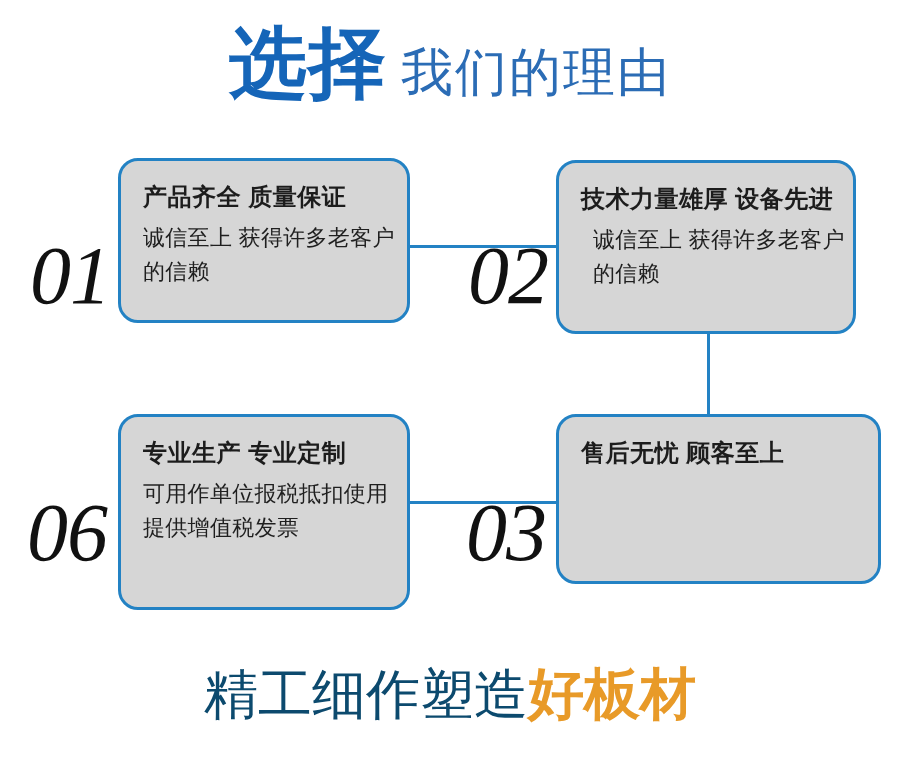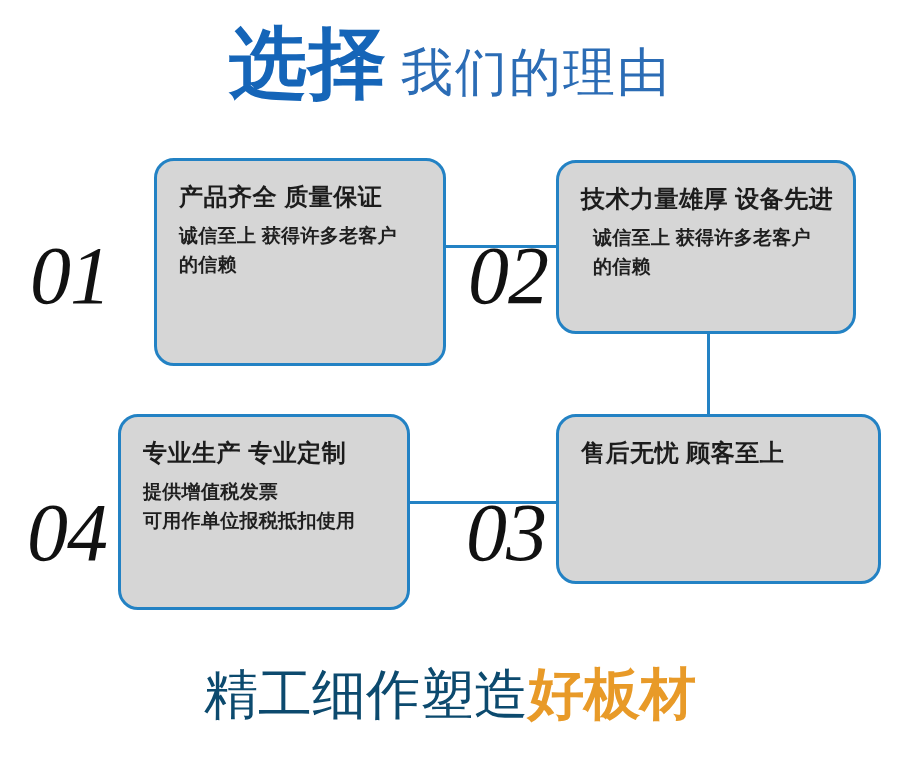--- a/index.html
+++ b/index.html
@@ -79,30 +79,30 @@
   .card-title {
     font-size: 24px;
     font-weight: bold;
     color: #1c1c1c;
     line-height: 1.15;
     letter-spacing: 0.5px;
     white-space: nowrap;
     margin: 0 0 10px 0;
   }
   .card-body {
-    font-size: 19px;
-    font-weight: bold;
+    font-size: 22px;
+    font-weight: normal;
     color: #1f1f1f;
     line-height: 1.55;
     letter-spacing: 0.3px;
     margin: 0;
   }
   .card-body div { white-space: nowrap; }
 
-  #card-01 { left: 118px; top: 158px; width: 292px; height: 208px; margin-left: 36px; }
+  #card-01 { left: 118px; top: 158px; width: 292px; height: 165px; }
   #card-02 { left: 556px; top: 160px; width: 300px; height: 174px; }
   #card-04 { left: 118px; top: 414px; width: 292px; height: 196px; }
   #card-03 { left: 556px; top: 414px; width: 325px; height: 170px; }
 
   .card-02-inner { padding-left: 12px; }
   .card-03-inner { padding-left: 22px; }
 
   
   .number {
     position: absolute;
@@ -170,25 +170,25 @@
   <div class="card-body card-02-inner">
     <div>诚信至上 获得许多老客户</div>
     <div>的信赖</div>
   </div>
 </div>
 <div class="number" id="num-02">02</div>
 
 <div class="card" id="card-04">
   <p class="card-title">专业生产 专业定制</p>
   <div class="card-body">
+    <div>可用作单位报税抵扣使用</div>
     <div>提供增值税发票</div>
-    <div>可用作单位报税抵扣使用</div>
   </div>
 </div>
-<div class="number" id="num-04">04</div>
+<div class="number" id="num-04">06</div>
 
 <div class="card" id="card-03">
   <p class="card-title">售后无忧 顾客至上</p>
 </div>
 <div class="number" id="num-03">03</div>
 
 <div class="footer">
   <span class="footer-gray">精工细作塑造</span><span class="footer-accent">好板材</span>
 </div>
 

